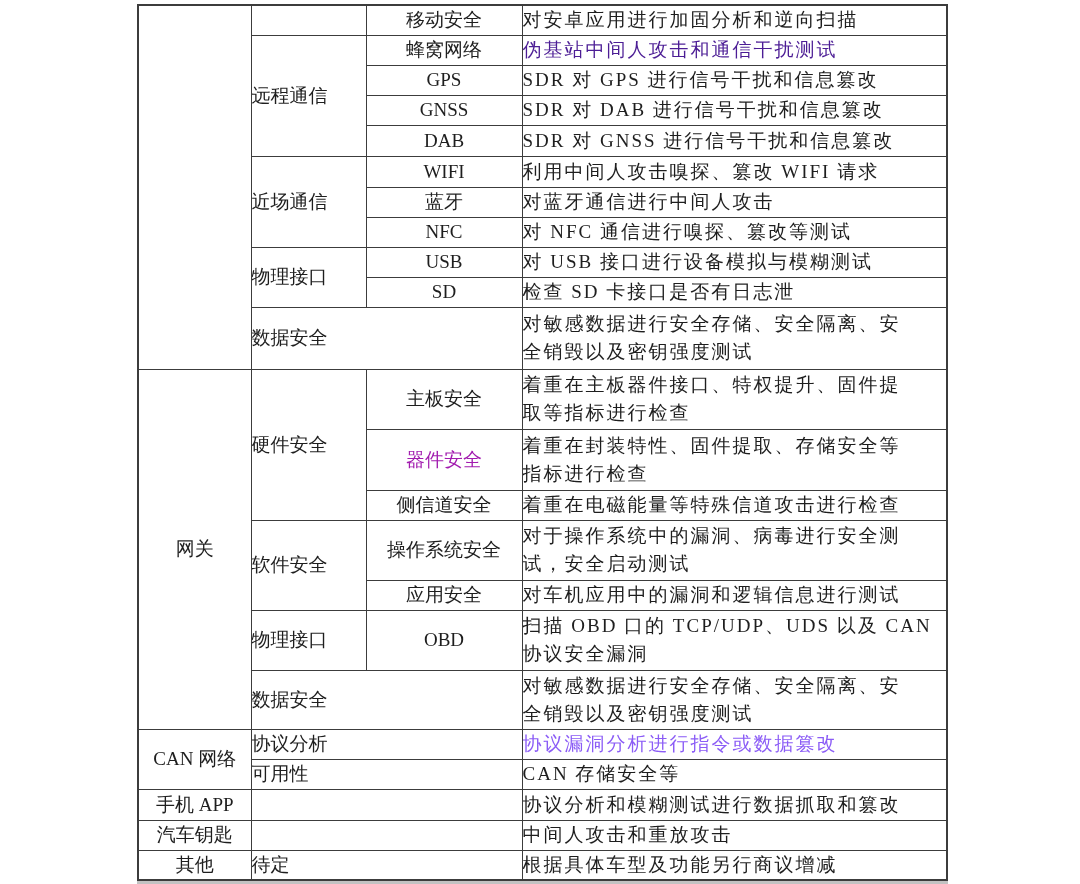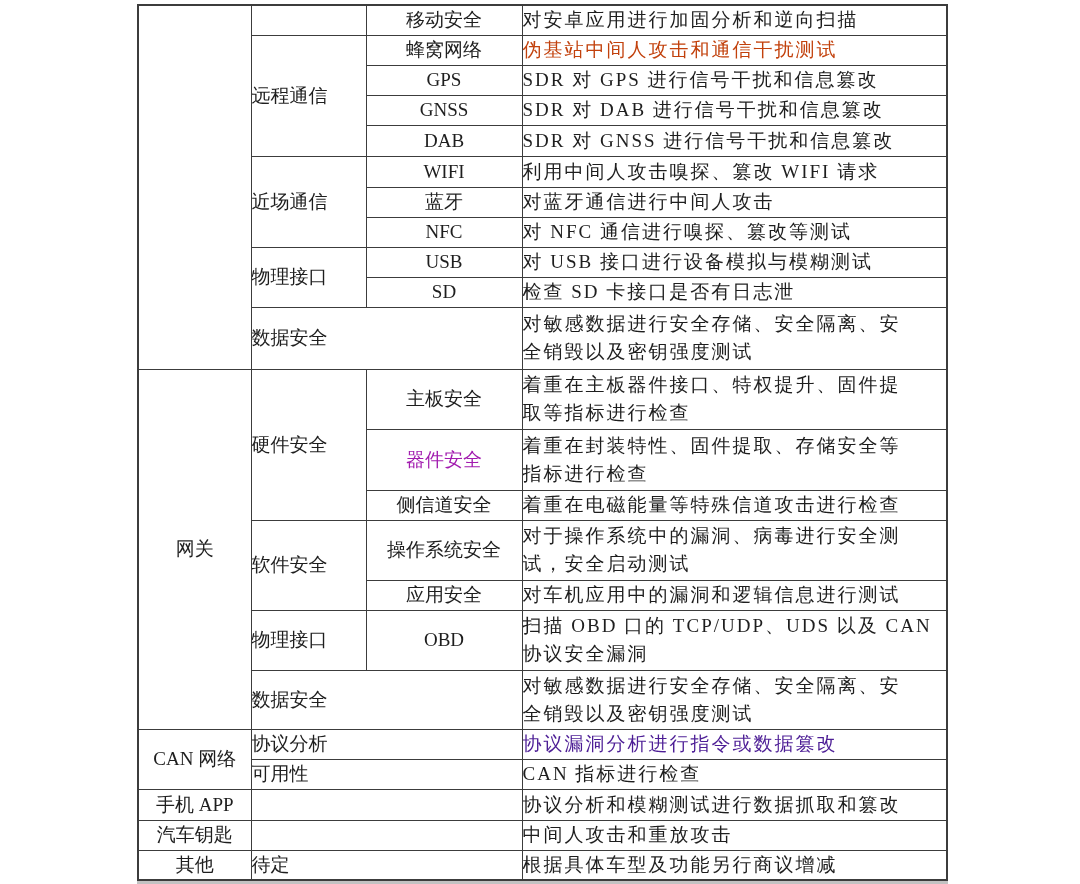--- a/index.html
+++ b/index.html
@@ -68,21 +68,21 @@
     <tbody>
         <tr style="height: 30px;">
           <td rowspan="11" class="c-category" style="border-color: rgb(60, 60, 60); color: rgb(30, 30, 30);"></td>
           <td class="c-subcategory" style="border-color: rgb(60, 60, 60); color: rgb(30, 30, 30);"></td>
           <td class="c-item" style="border-color: rgb(60, 60, 60); color: rgb(30, 30, 30);">移动安全</td>
           <td class="c-description" style="border-color: rgb(60, 60, 60); color: rgb(30, 30, 30);">对安卓应用进行加固分析和逆向扫描</td>
         </tr>
         <tr style="height: 30px;">
           <td rowspan="4" class="c-subcategory" style="border-color: rgb(60, 60, 60); color: rgb(30, 30, 30); margin-top: 36px;">远程通信</td>
           <td class="c-item" style="border-color: rgb(60, 60, 60); color: rgb(30, 30, 30);">蜂窝网络</td>
-          <td class="c-description" style="border-color: rgb(60, 60, 60); color: #c2410c;">伪基站中间人攻击和通信干扰测试</td>
+          <td class="c-description" style="border-color: rgb(60, 60, 60); color: #4c1d95;">伪基站中间人攻击和通信干扰测试</td>
         </tr>
         <tr style="height: 30px;">
           <td class="c-item" style="border-color: rgb(60, 60, 60); color: rgb(30, 30, 30);">GPS</td>
           <td class="c-description" style="border-color: rgb(60, 60, 60); color: rgb(30, 30, 30);">SDR 对 GPS 进行信号干扰和信息篡改</td>
         </tr>
         <tr style="height: 30px;">
           <td class="c-item" style="border-color: rgb(60, 60, 60); color: rgb(30, 30, 30);">GNSS</td>
           <td class="c-description" style="border-color: rgb(60, 60, 60); color: rgb(30, 30, 30);">SDR 对 DAB 进行信号干扰和信息篡改</td>
         </tr>
         <tr style="height: 31px;">
@@ -148,25 +148,25 @@
           <td class="c-description" style="border-color: rgb(60, 60, 60); color: rgb(30, 30, 30);">扫描 OBD 口的 TCP/UDP、UDS 以及 CAN 协议安全漏洞</td>
         </tr>
         <tr style="height: 59px;">
           <td colspan="2" class="c-subcategory" style="border-color: rgb(60, 60, 60); color: rgb(30, 30, 30);">数据安全</td>
           <td class="c-description" style="border-color: rgb(60, 60, 60); color: rgb(30, 30, 30);">对敏感数据进行安全存储、安全隔离、安
 全销毁以及密钥强度测试</td>
         </tr>
         <tr style="height: 30px;">
           <td rowspan="2" class="c-category" style="border-color: rgb(60, 60, 60); color: rgb(30, 30, 30);">CAN 网络</td>
           <td colspan="2" class="c-subcategory" style="border-color: rgb(60, 60, 60); color: rgb(30, 30, 30);">协议分析</td>
-          <td class="c-description" style="border-color: rgb(60, 60, 60); color: #4c1d95; margin-top: 20px;">协议漏洞分析进行指令或数据篡改</td>
+          <td class="c-description" style="border-color: rgb(60, 60, 60); color: #8b5cf6; margin-top: 20px;">协议漏洞分析进行指令或数据篡改</td>
         </tr>
         <tr style="height: 30px;">
           <td colspan="2" class="c-subcategory" style="border-color: rgb(60, 60, 60); color: rgb(30, 30, 30);">可用性</td>
-          <td class="c-description" style="border-color: rgb(60, 60, 60); color: rgb(30, 30, 30);">CAN 指标进行检查</td>
+          <td class="c-description" style="border-color: rgb(60, 60, 60); color: rgb(30, 30, 30);">CAN 存储安全等</td>
         </tr>
         <tr style="height: 31px;">
           <td class="c-category" style="border-color: rgb(60, 60, 60); color: rgb(30, 30, 30);">手机 APP</td>
           <td colspan="2" class="c-subcategory" style="border-color: rgb(60, 60, 60); color: rgb(30, 30, 30);"></td>
           <td class="c-description" style="border-color: rgb(60, 60, 60); color: rgb(30, 30, 30);">协议分析和模糊测试进行数据抓取和篡改</td>
         </tr>
         <tr style="height: 30px;">
           <td class="c-category" style="border-color: rgb(60, 60, 60); color: rgb(30, 30, 30);">汽车钥匙</td>
           <td colspan="2" class="c-subcategory" style="border-color: rgb(60, 60, 60); color: rgb(30, 30, 30);"></td>
           <td class="c-description" style="border-color: rgb(60, 60, 60); color: rgb(30, 30, 30);">中间人攻击和重放攻击</td>

